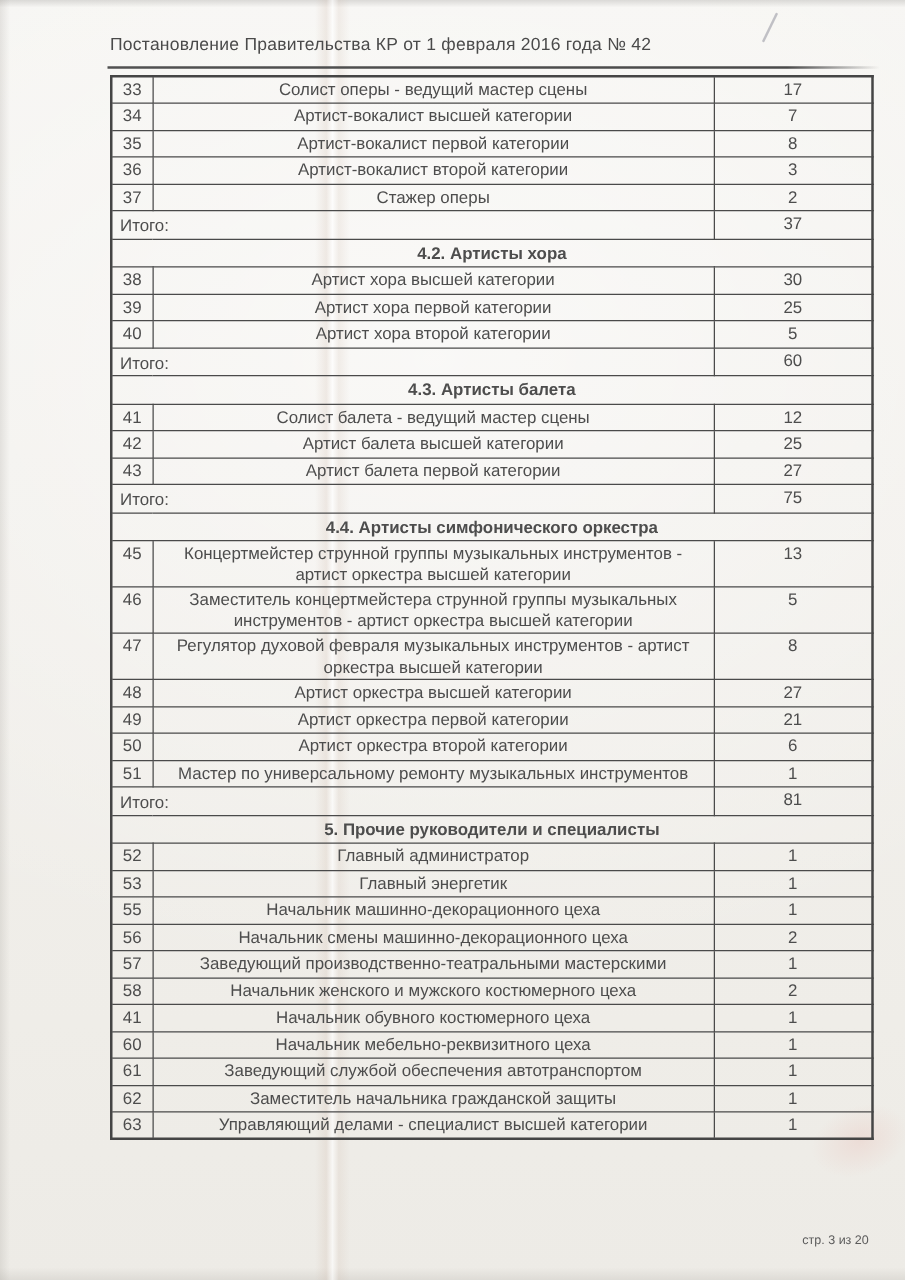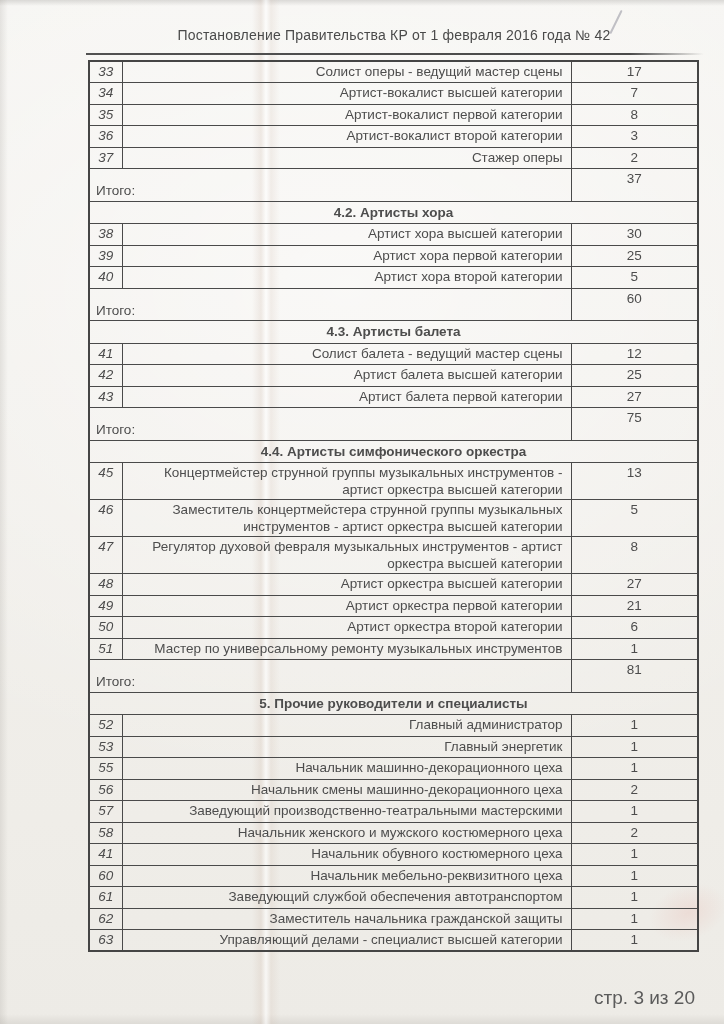--- a/index.html
+++ b/index.html
@@ -35,48 +35,48 @@
     background:rgba(125,125,140,0.45);transform:rotate(26deg);border-radius:2px;
   }
   
   .smudge{
     position:absolute;left:648px;top:885px;width:80px;height:55px;
     background:radial-gradient(ellipse closest-side, rgba(228,158,148,0.20), rgba(228,158,148,0));
     transform:rotate(-20deg);
   }
   .header-title{
     position:absolute;top:27px;left:88px;width:612px;
-    text-align:center;font-size:14px;color:#4a4a4a;letter-spacing:.2px;
+    font-size:14px;color:#4a4a4a;letter-spacing:.2px;
   }
   .header-rule{
     position:absolute;top:53px;left:86px;width:618px;height:2px;
     background:linear-gradient(to right,#515151 0%,#4a4a4a 88%,rgba(74,74,74,0) 100%);
   }
   table.staff{
     position:absolute;top:60px;left:88px;width:609px;
     border-collapse:collapse;table-layout:fixed;
     border:2px solid #454545;
   }
   table.staff td{
     border:1.5px solid #4a4a4a;
     font-size:13.5px;line-height:16.5px;color:#4d4d4d;
     vertical-align:top;overflow:hidden;
   }
   tr.row-item,tr.row-total{height:21.5px;}
   tr.row-section{height:22.5px;}
-  td.num{text-align:center;padding:2px 1px 1px;font-style:italic;}
-  td.title{text-align:right;padding:2px 8px 1px;}
+  td.num{text-align:center;padding:2px 1px 1px;}
+  td.title{text-align:center;padding:2px 8px 1px;}
   td.count{text-align:center;padding:2px 2px 1px;}
-  td.total-label{text-align:left;padding:14px 6px 1px;}
+  td.total-label{text-align:left;padding:4px 6px 1px;}
   td.section-title{
     text-align:center;font-weight:bold;color:#454545;padding:3px 4px 1px;margin-top:24px;
   }
   .footer-page{
     position:absolute;top:987px;right:29px;width:160px;
-    text-align:right;font-size:19px;color:#5b5b5b;
+    text-align:right;font-size:10px;color:#5b5b5b;
   }
 </style>
 </head>
 <body>
 
 <div class="page">
   <div class="edge-top"></div>
   <div class="edge-left"></div>
   <div class="edge-bottom"></div>
   <div class="fold-v"></div>

